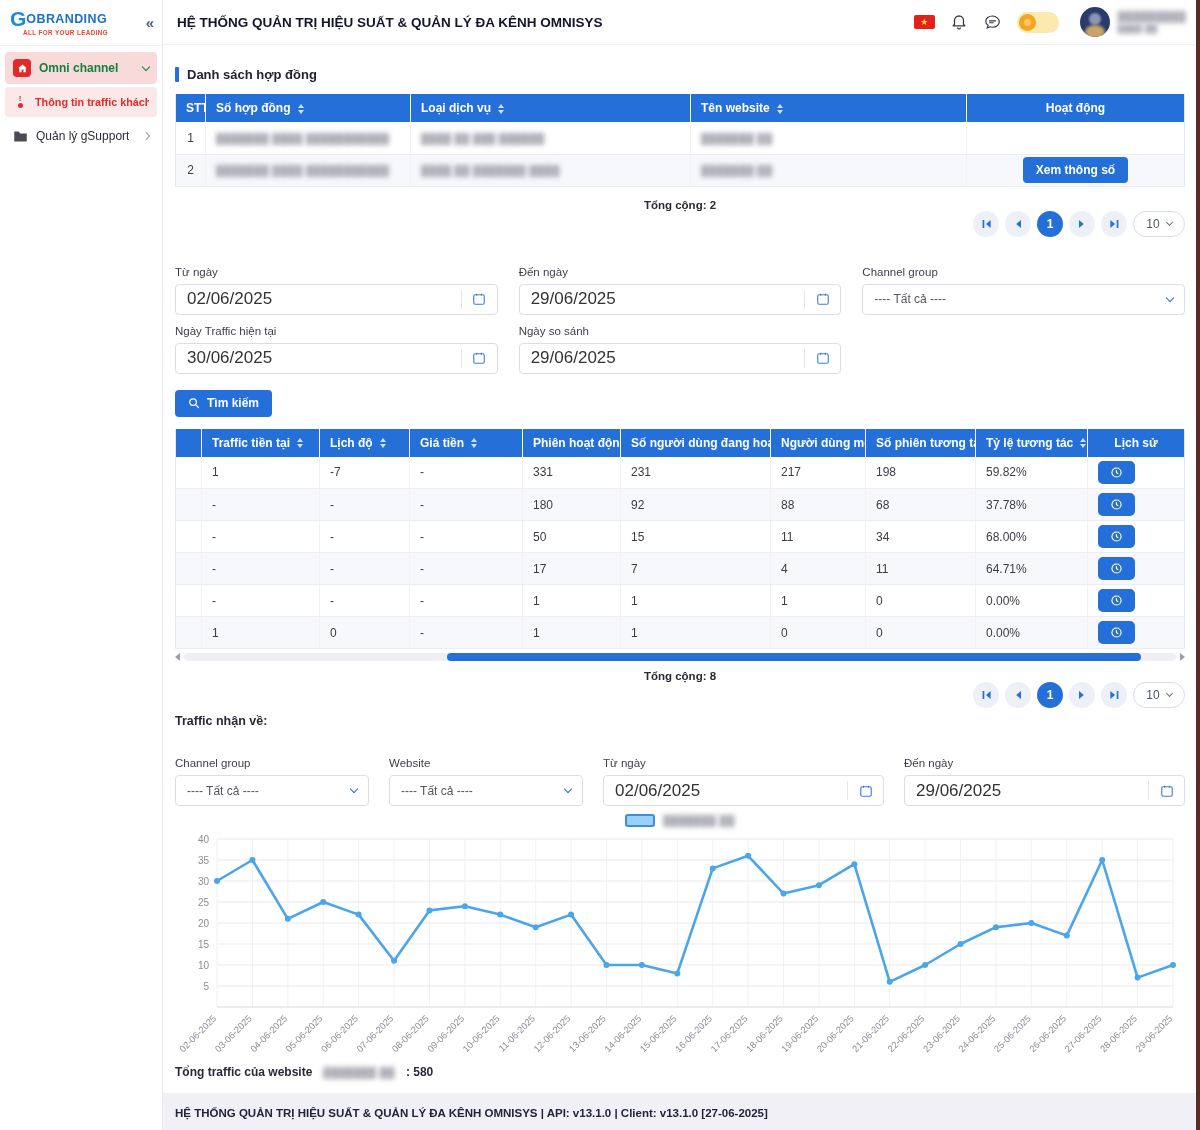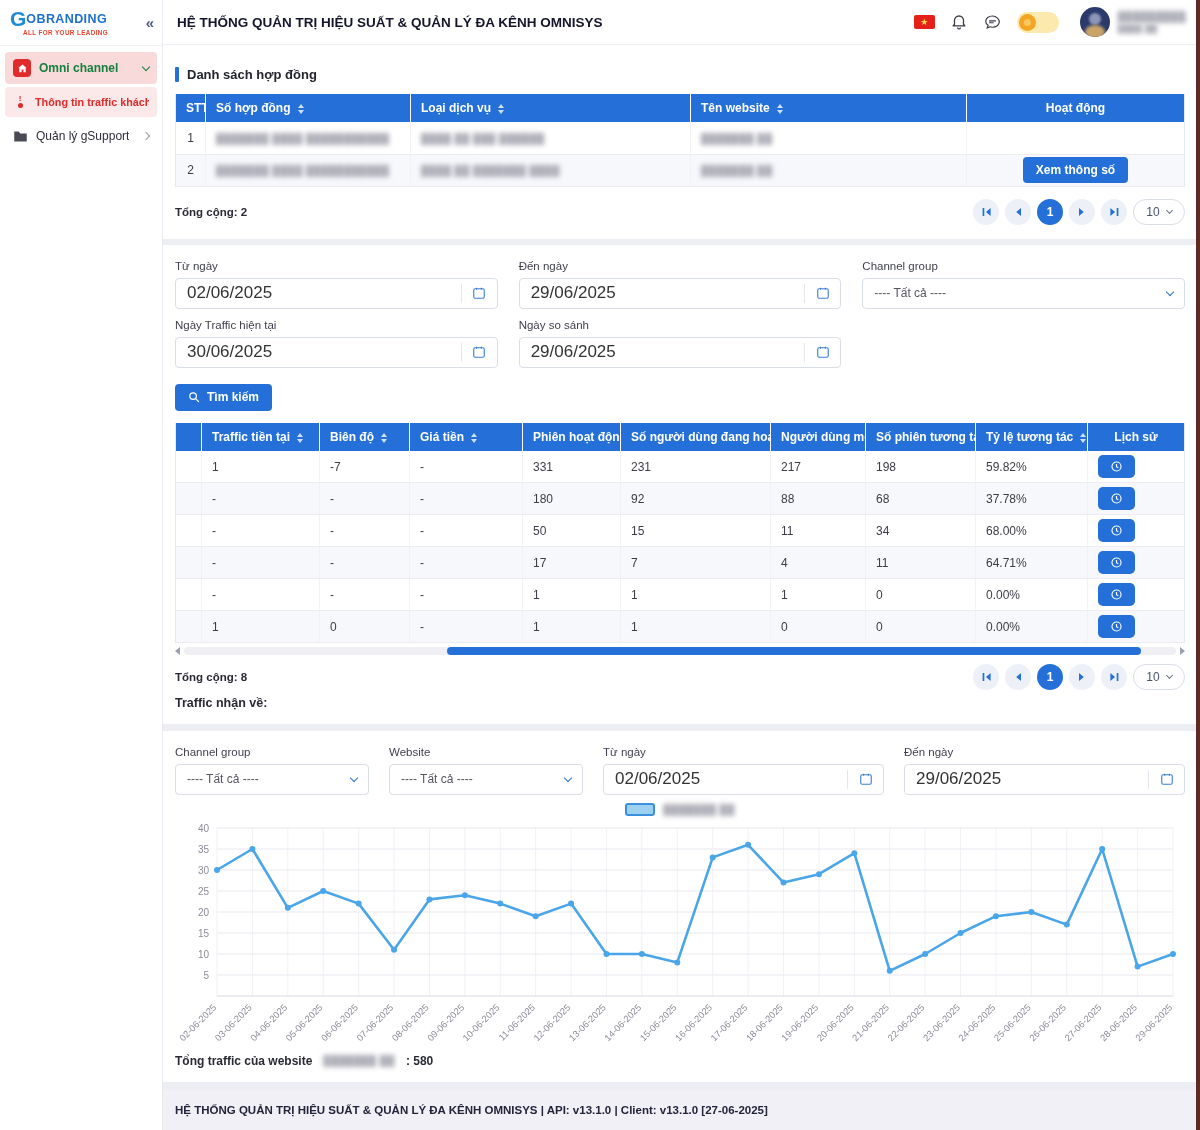--- a/index.html
+++ b/index.html
@@ -73,21 +73,21 @@
   tbody td:last-child { border-right:none; }
   tbody tr:nth-child(even) td { background:#f7f8fb; }
   .sort { display:inline-flex; flex-direction:column; margin-left:7px; vertical-align:middle; gap:2px; }
   .sort i { width:0; height:0; border-left:3.5px solid transparent; border-right:3.5px solid transparent; display:block; }
   .sort .up { border-bottom:4px solid #cfe0fa; }
   .sort .dn { border-top:4px solid #cfe0fa; }
 
   .btn-blue { background:#2470d8; color:#fff; border:none; border-radius:4px; font-size:12px; font-weight:bold; padding:0 13px; height:27px; display:inline-flex; align-items:center; gap:7px; cursor:pointer; font-family:inherit; }
   .hist-btn { width:37px; height:23px; border-radius:5px; background:#2470d8; border:none; display:inline-flex; align-items:center; justify-content:center; cursor:pointer; }
 
-  .tfoot-row { display:flex; align-items:center; margin-top:12px; padding-bottom:14px; }
+  .tfoot-row { display:flex; align-items:center; margin-top:12px; padding-bottom:14px;flex-direction:column; }
   .total-label { font-size:11.5px; font-weight:bold; color:#2a2a36; }
   .pager { margin-left:auto; display:flex; align-items:center; gap:6px; }
   .pg { width:26px; height:26px; border-radius:50%; background:#edf0f7; display:flex; align-items:center; justify-content:center; cursor:pointer; border:none; }
   .pg svg { display:block; }
   .pg.active { background:#2470d8; color:#fff; font-size:12px; font-weight:bold; }
   .psize { height:26px; min-width:52px; border:1px solid #d9dde6; border-radius:13px; background:#fff; display:flex; align-items:center; justify-content:center; gap:7px; padding:0 9px; font-size:12px; color:#4a5568; cursor:pointer; }
   .psize .chev { color:#6a7486; width:5px; height:5px; }
 
   .fgrid { display:grid; grid-template-columns:1fr 1fr 1fr; column-gap:21px; row-gap:10px; padding-top:15px; }
   .fgrid4 { display:grid; grid-template-columns:1fr 1fr 1fr 1fr; column-gap:20px; padding-top:15px; }
@@ -345,21 +345,21 @@
         </button>
       </div>
       <table class="dtable" id="traffic-table">
           <thead>
             <tr>
               <th style="width: 26px;"><span></span></th>
               <th style="width: 118px;"><span>Traffic tiền tại</span><span class="sort">
                   <i class="up"></i>
                   <i class="dn"></i>
                 </span></th>
-              <th style="width: 90px;"><span>Biên độ</span><span class="sort">
+              <th style="width: 90px;"><span>Lịch độ</span><span class="sort">
                   <i class="up"></i>
                   <i class="dn"></i>
                 </span></th>
               <th style="width: 113px;"><span>Giá tiền</span><span class="sort">
                   <i class="up"></i>
                   <i class="dn"></i>
                 </span></th>
               <th style="width: 98px;"><span>Phiên hoạt động</span></th>
               <th style="width: 150px;"><span>Số người dùng đang hoạt động</span></th>
               <th style="width: 95px;"><span>Người dùng mới</span></th>

